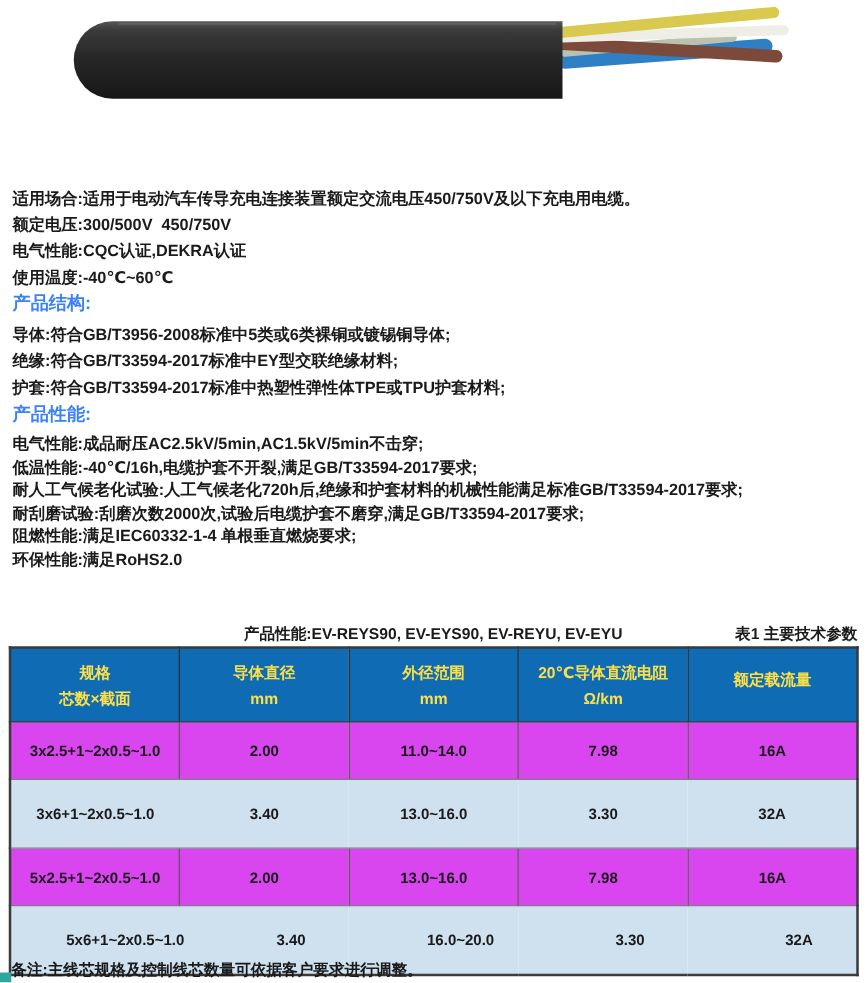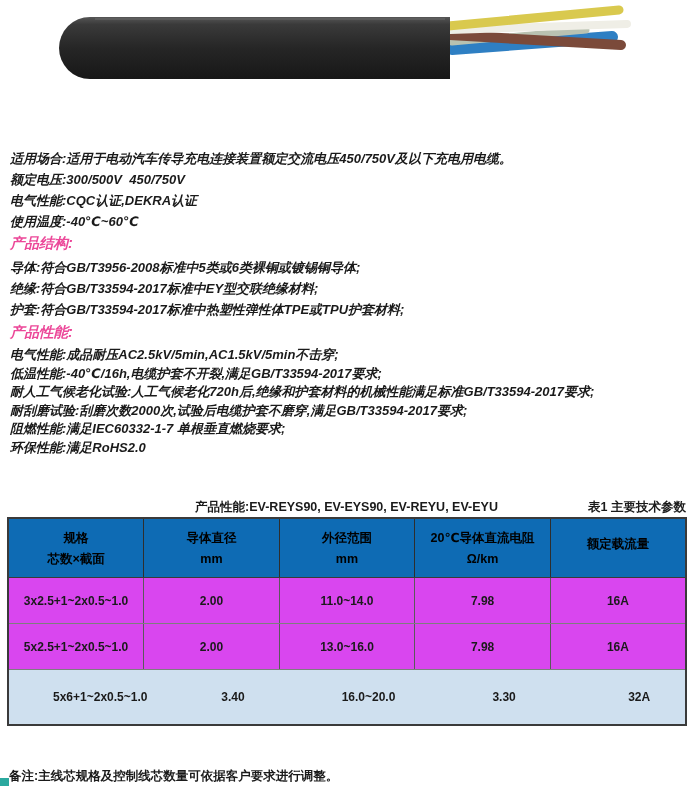--- a/index.html
+++ b/index.html
@@ -6,41 +6,41 @@
   body{
     width:693px;height:786px;position:relative;background:#ffffff;
     font-family:"Liberation Sans","DejaVu Sans",sans-serif;
     color:#1a1a1a;overflow:hidden;
   }
 
   
   .cable-photo{position:absolute;top:0;left:0;}
 
   
-  .block{position:absolute;left:10px;font-style:italic;}
+  .block{position:absolute;left:10px;}
   .textline{font-size:13px;font-weight:700;line-height:21px;white-space:pre;}
   .info-block{top:148px;}
   .structure-block{top:233px;}
   .performance-block{top:322px;}
   .performance-block .textline{line-height:18.6px;}
-  .sec-heading{font-size:14.5px;font-weight:700;color:#ec4899;line-height:20px;margin-bottom:4px;white-space:pre;}
+  .sec-heading{font-size:14.5px;font-weight:700;color:#3b82f6;line-height:20px;margin-bottom:4px;white-space:pre;}
 
   
   .tbl-title-row{position:absolute;top:499px;left:0;width:693px;height:18px;font-size:12.5px;font-weight:700;}
   .tbl-title{position:absolute;left:50%;transform:translateX(-50%);white-space:pre;}
   .tbl-caption{position:absolute;right:7px;white-space:pre;}
 
   
   table.spec{
     position:absolute;top:517px;left:7px;width:680px;
     border-collapse:collapse;table-layout:fixed;
     border:2px solid #3a3a3a;font-size:12px;
   }
   table.spec th{
-    background:#0e6bb4;color:#000000;font-weight:700;height:58px;
+    background:#0e6bb4;color:#fde047;font-weight:700;height:58px;
     padding:0;border-right:1px solid #2e2e2e;border-bottom:1px solid #3a3a3a;
     text-align:center;vertical-align:middle;
   }
   table.spec th:last-child{border-right:none;}
   .th-l1{font-size:12.5px;line-height:15px;margin-bottom:7px;}
   .th-l2{font-size:12.5px;line-height:13px;}
   .th-l2:empty{display:none;}
   table.spec td{
     text-align:center;vertical-align:middle;font-weight:600;
     height:43px;border-right:1px solid #5a5a5a;border-bottom:1px solid #7e7e7e;
@@ -89,21 +89,21 @@
   <div class="textline">绝缘:符合GB/T33594-2017标准中EY型交联绝缘材料;</div>
   <div class="textline">护套:符合GB/T33594-2017标准中热塑性弹性体TPE或TPU护套材料;</div>
 </div>
 
 <div class="block performance-block">
   <div class="sec-heading">产品性能:</div>
   <div class="textline">电气性能:成品耐压AC2.5kV/5min,AC1.5kV/5min不击穿;</div>
   <div class="textline">低温性能:-40℃/16h,电缆护套不开裂,满足GB/T33594-2017要求;</div>
   <div class="textline">耐人工气候老化试验:人工气候老化720h后,绝缘和护套材料的机械性能满足标准GB/T33594-2017要求;</div>
   <div class="textline">耐刮磨试验:刮磨次数2000次,试验后电缆护套不磨穿,满足GB/T33594-2017要求;</div>
-  <div class="textline">阻燃性能:满足IEC60332-1-7 单根垂直燃烧要求;</div>
+  <div class="textline">阻燃性能:满足IEC60332-1-4 单根垂直燃烧要求;</div>
   <div class="textline">环保性能:满足RoHS2.0</div>
 </div>
 
 <div class="tbl-title-row">
   <span class="tbl-title">产品性能:EV-REYS90, EV-EYS90, EV-REYU, EV-EYU</span>
   <span class="tbl-caption">表1 主要技术参数</span>
 </div>
 
 <table class="spec">
   <thead>
@@ -131,20 +131,27 @@
     </tr>
   </thead>
   <tbody>
     <tr>
       <td>3x2.5+1~2x0.5~1.0</td>
       <td>2.00</td>
       <td>11.0~14.0</td>
       <td>7.98</td>
       <td>16A</td>
     </tr>
+    <tr class="alt">
+      <td>3x6+1~2x0.5~1.0</td>
+      <td>3.40</td>
+      <td>13.0~16.0</td>
+      <td>3.30</td>
+      <td>32A</td>
+    </tr>
     <tr>
       <td>5x2.5+1~2x0.5~1.0</td>
       <td>2.00</td>
       <td>13.0~16.0</td>
       <td>7.98</td>
       <td>16A</td>
     </tr>
     <tr class="alt">
       <td>5x6+1~2x0.5~1.0</td>
       <td>3.40</td>

